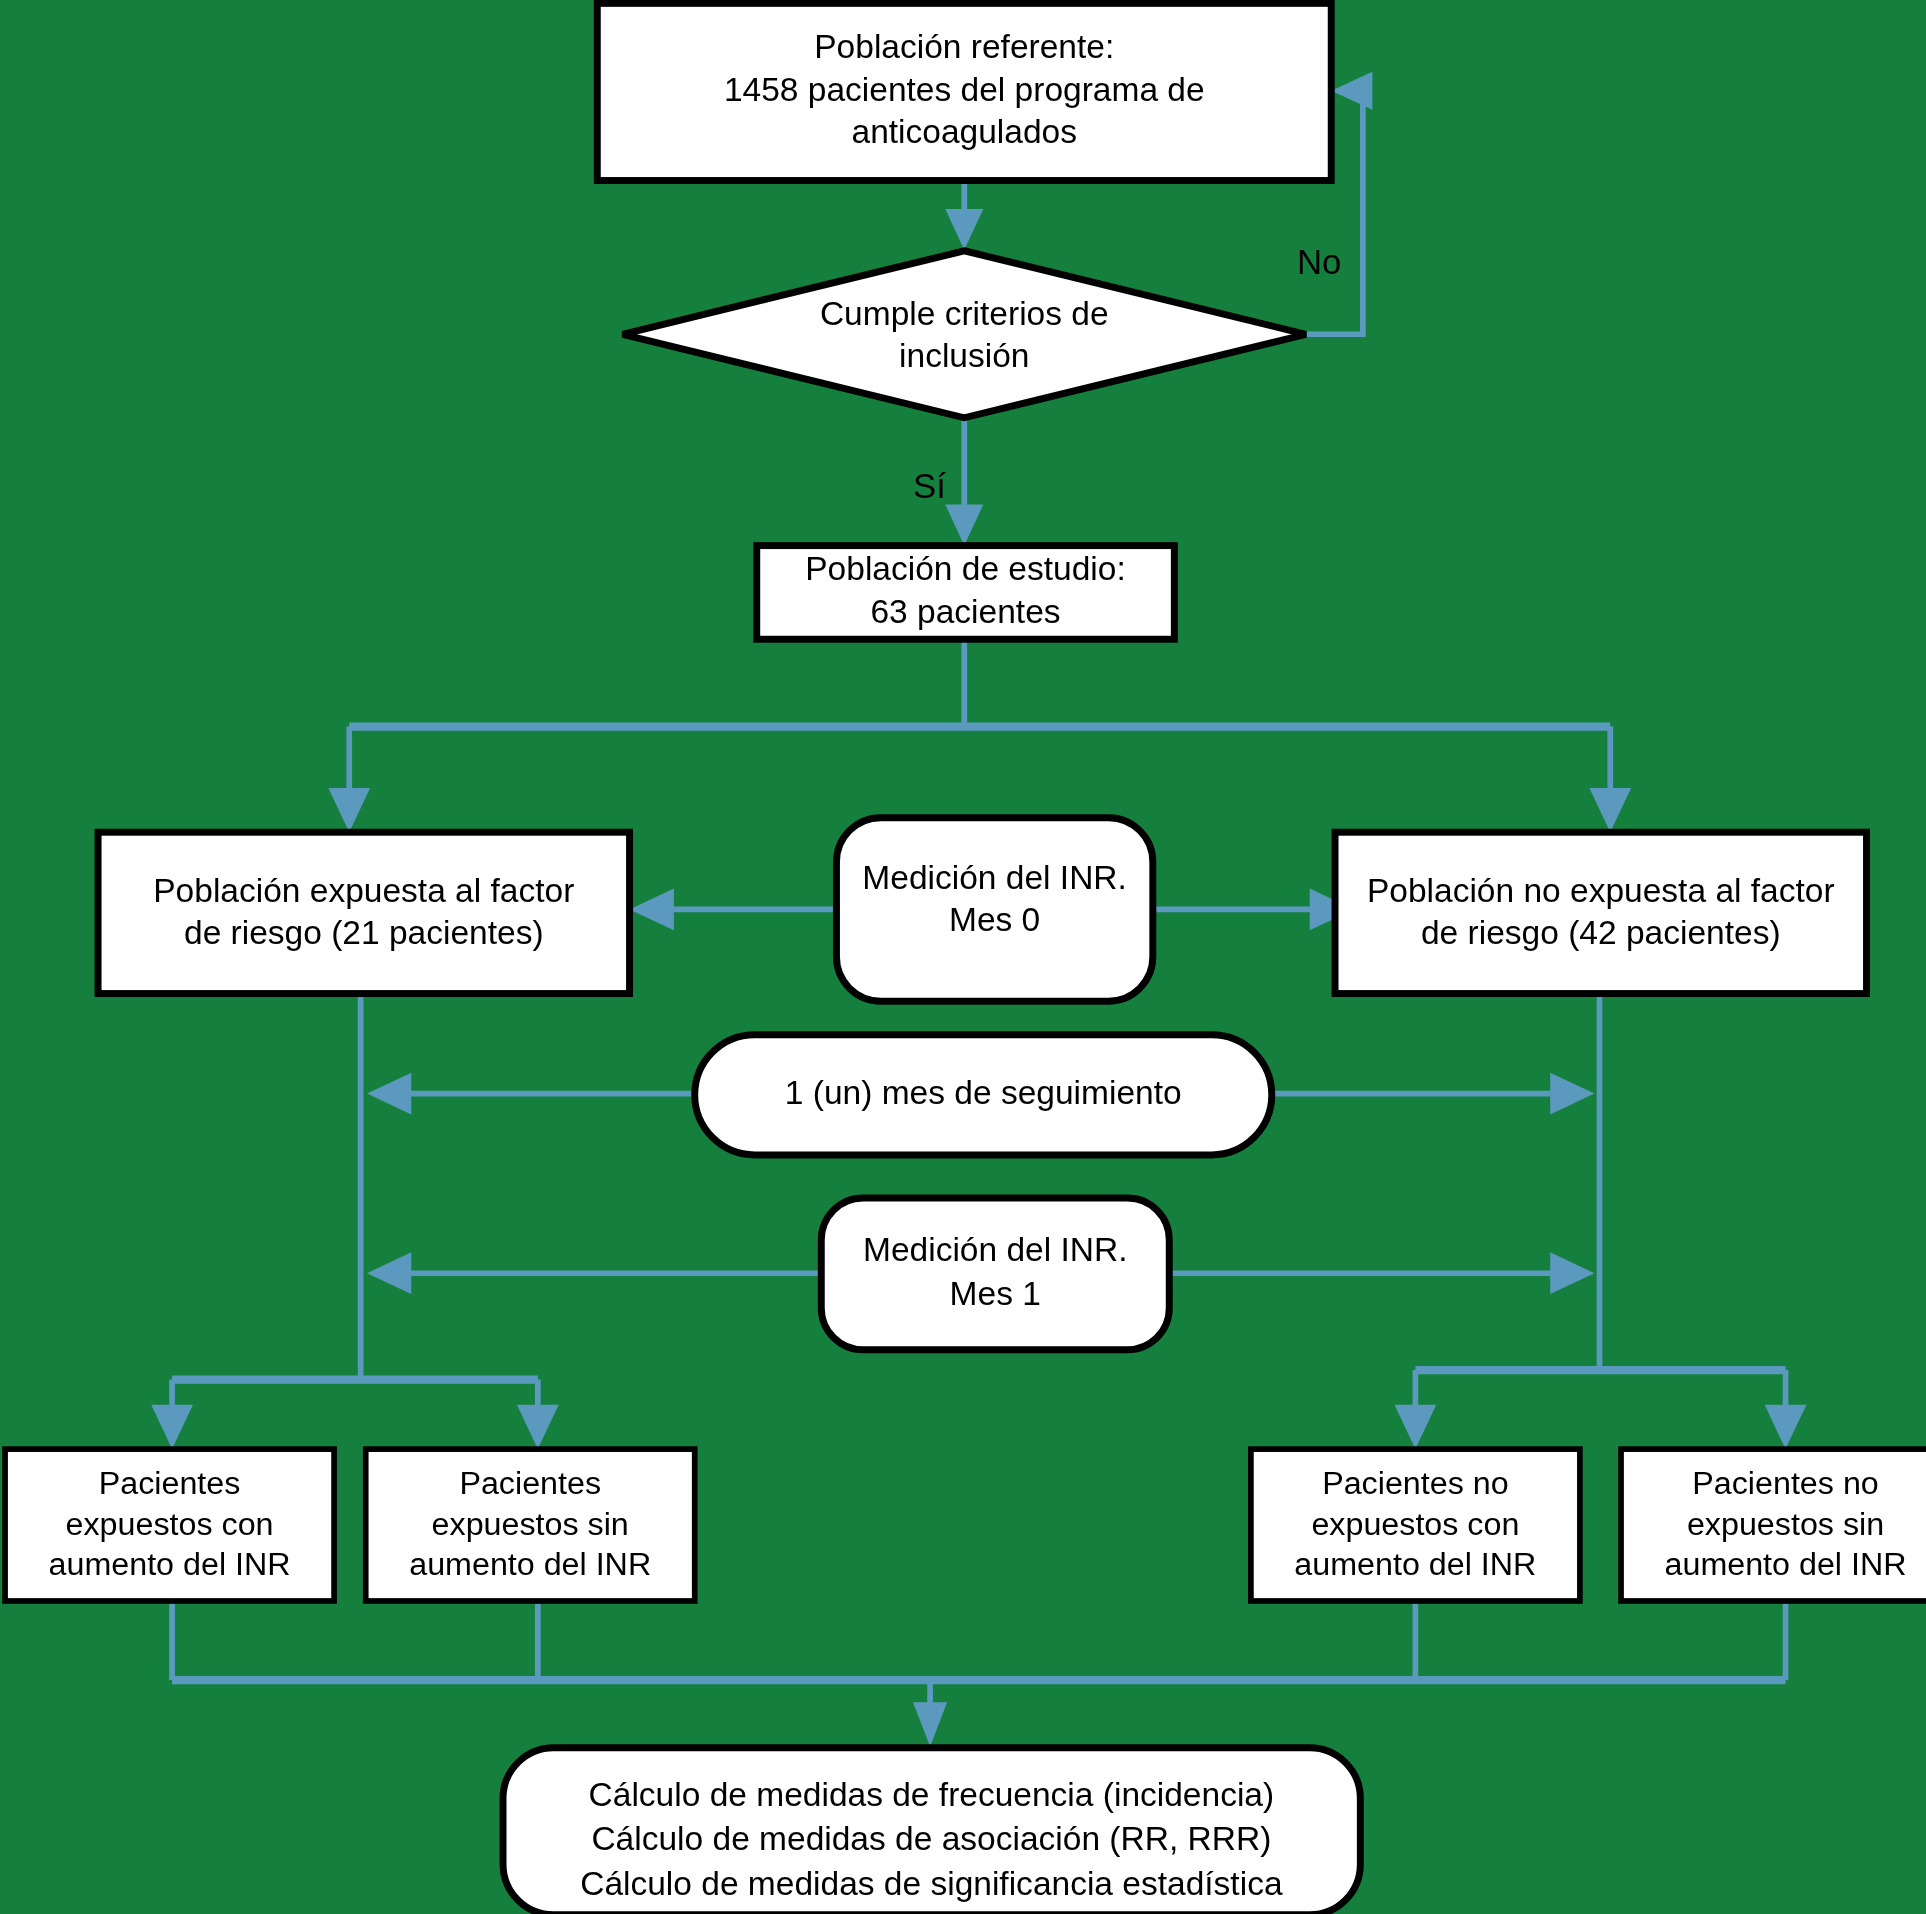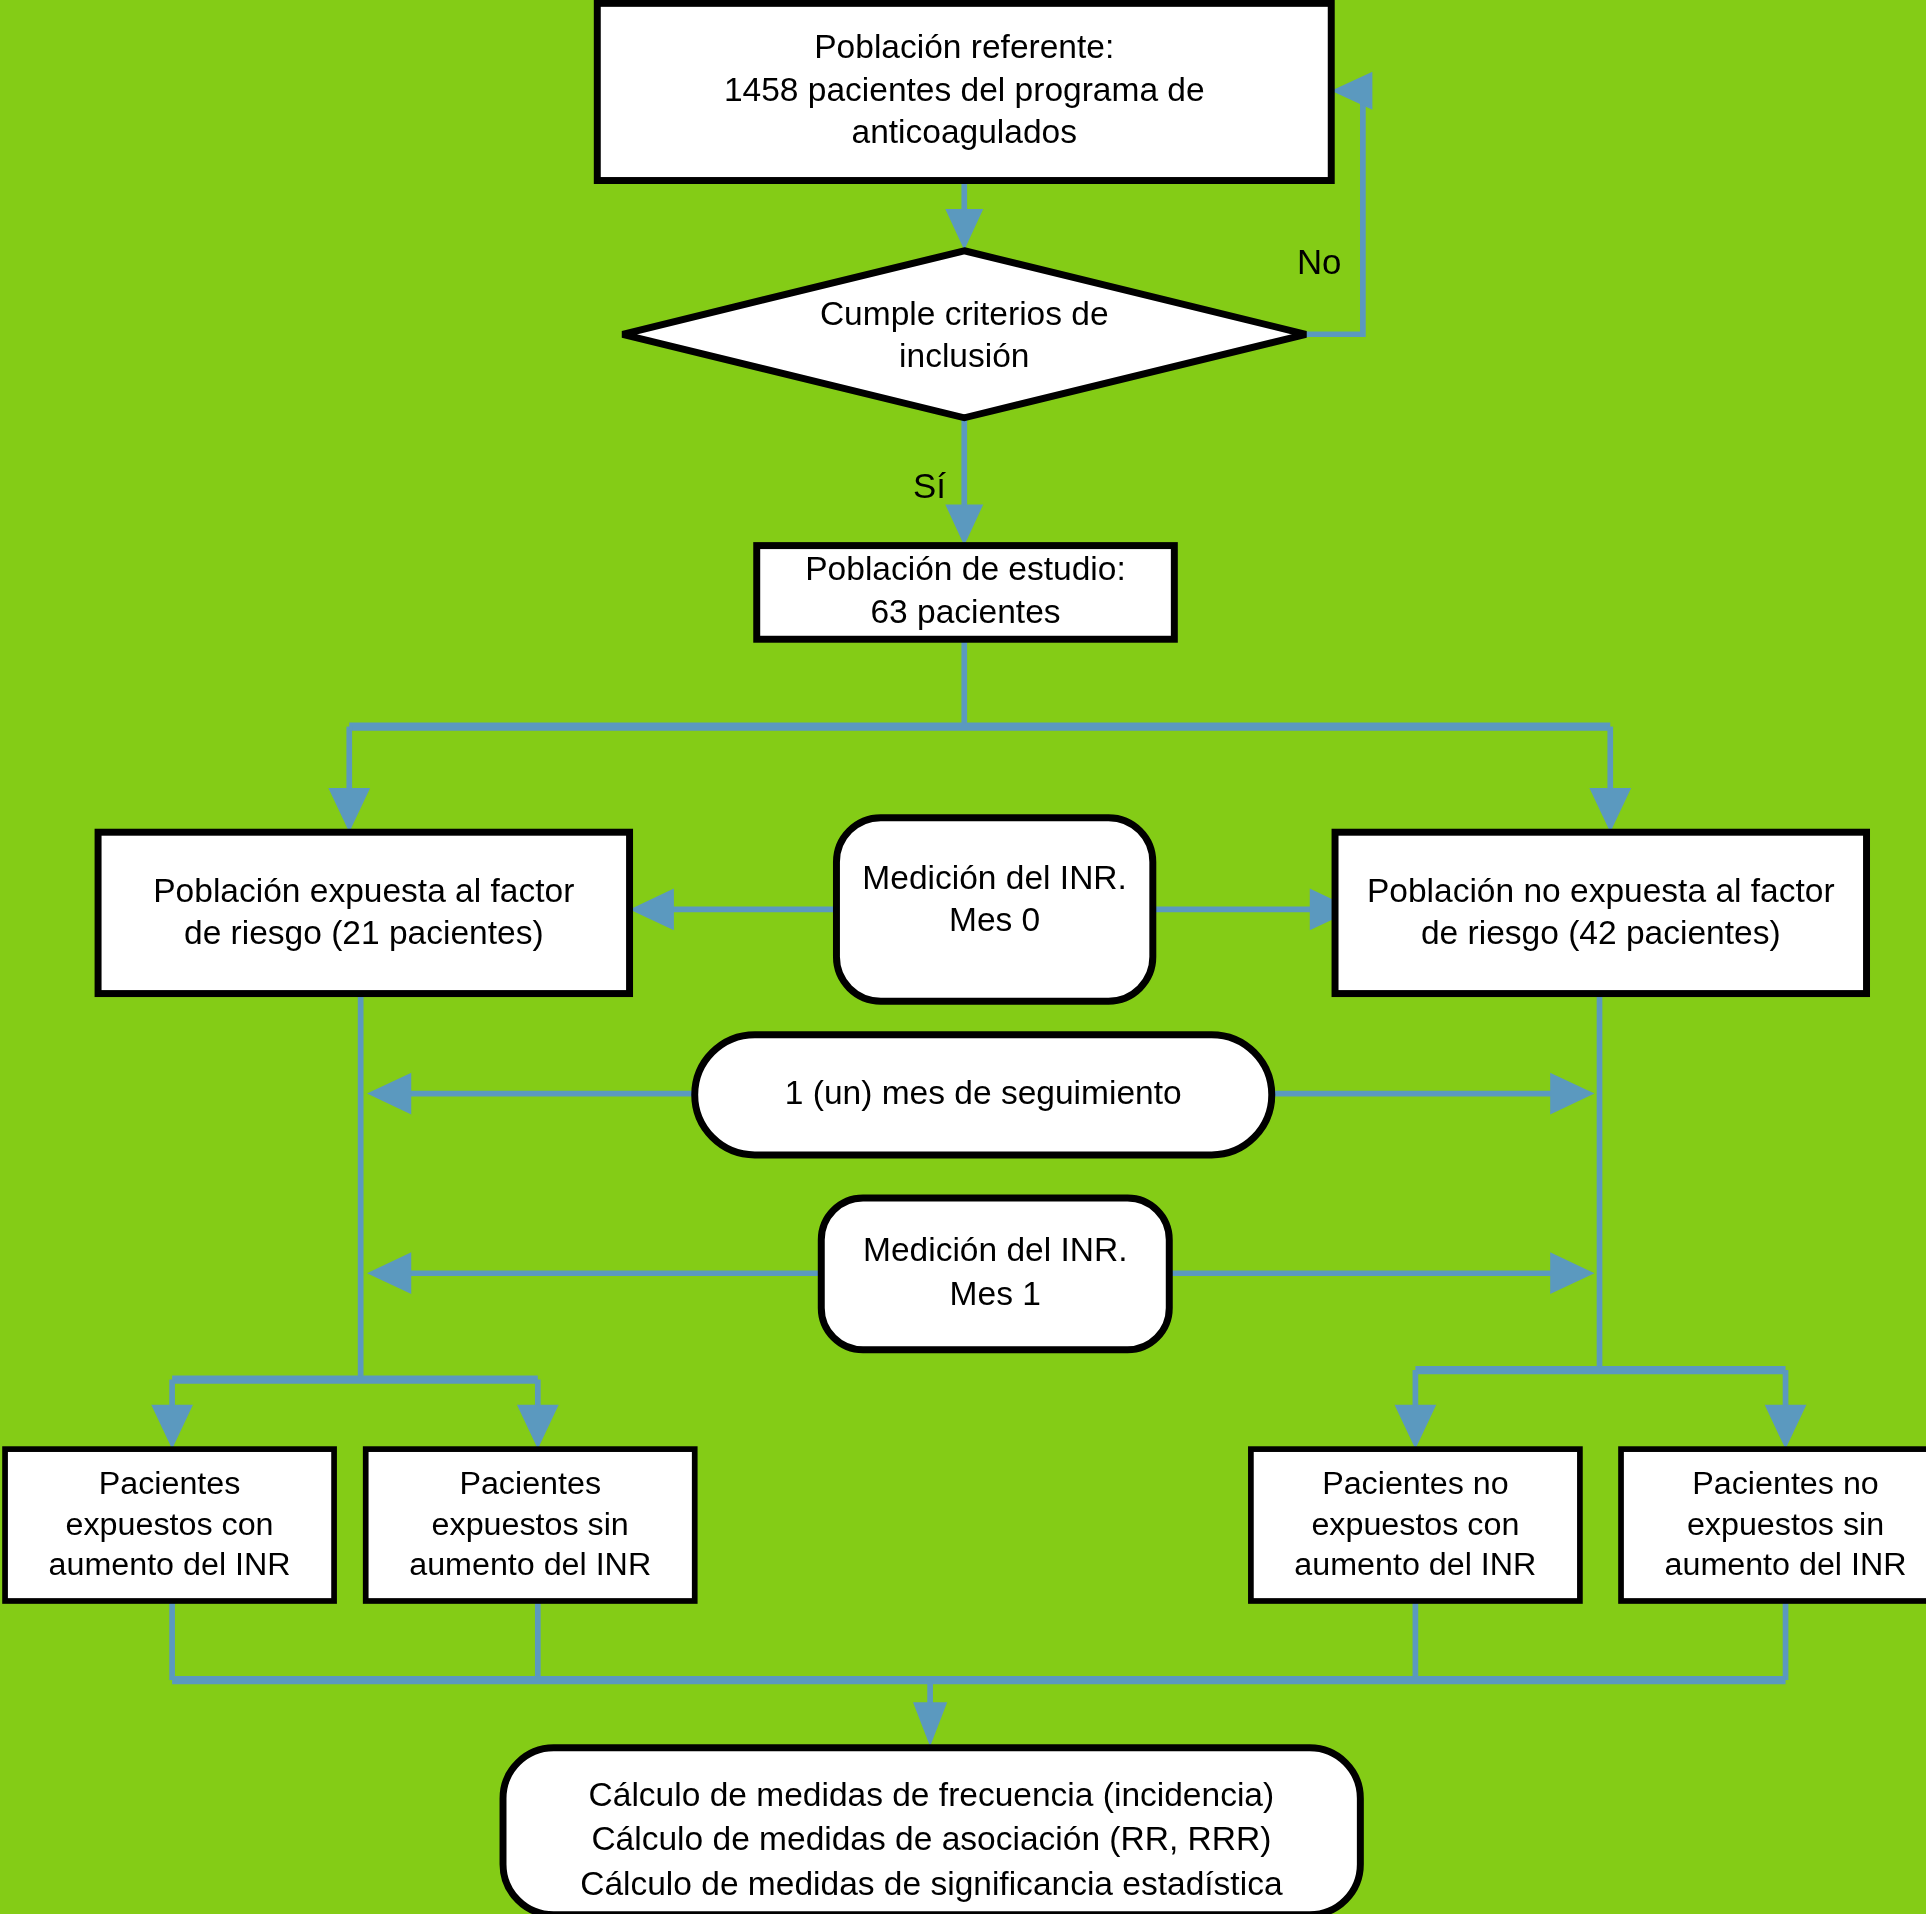--- a/index.html
+++ b/index.html
@@ -4,21 +4,21 @@
 <style>
   html, body {
     margin: 0;
     padding: 0;
     background: #ffffff;
   }
   #flow-root {
     width: 1926px;
     height: 1915px;
     position: relative;
-    background: #84cc16;
+    background: #15803d;
     font-family: "Liberation Sans", sans-serif;
   }
   svg#flow-svg {
     display: block;
     width: 1926px;
     height: 1915px;
   }
   .node-shape {
     fill: #ffffff;
     stroke: #000000;

